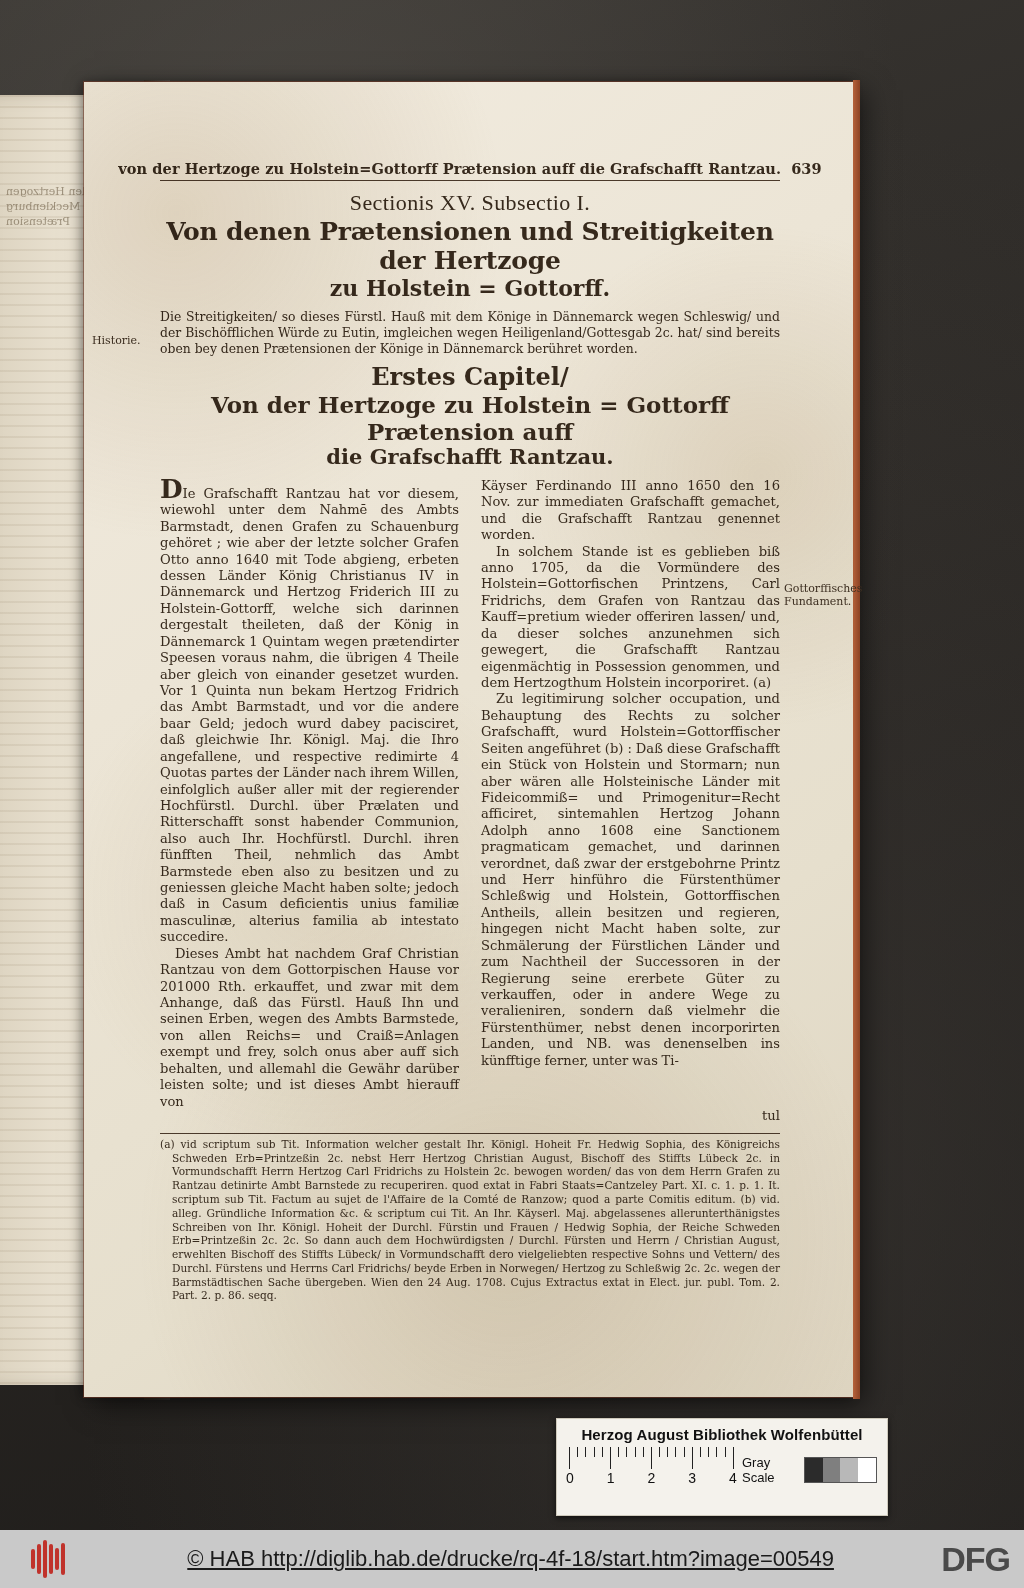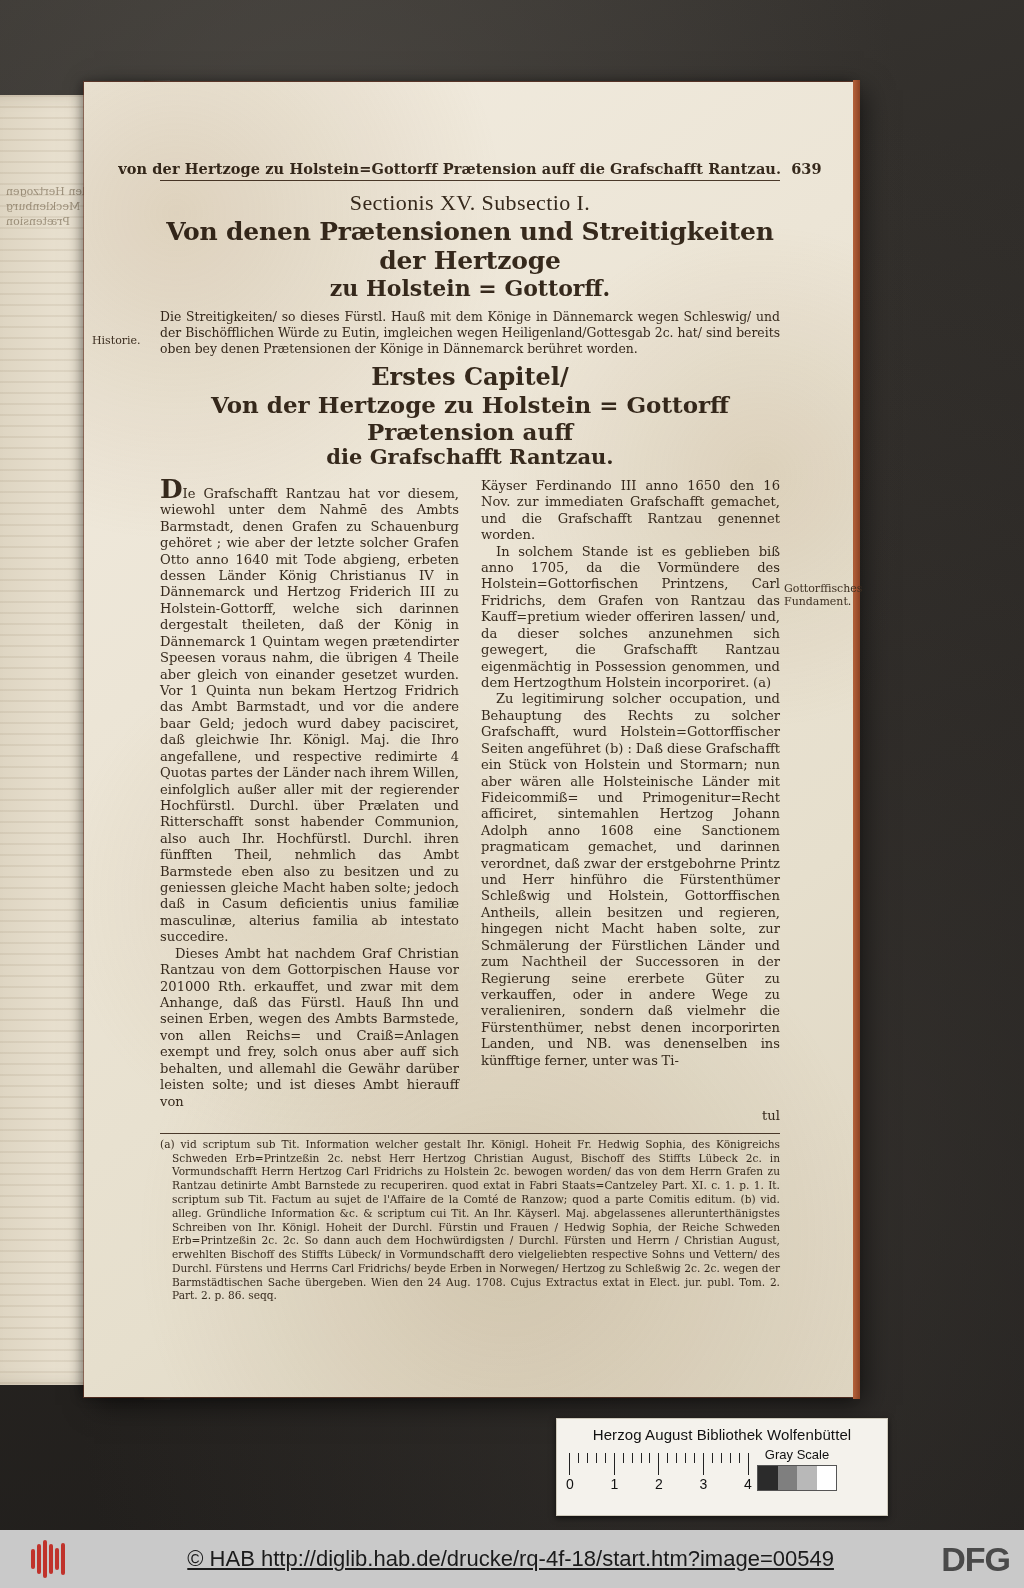--- a/index.html
+++ b/index.html
@@ -143,31 +143,31 @@
   .tail-word{text-align:right;font-family:"DejaVu Serif",serif;font-size:13.1px;margin-top:-2px;}
 
   
   #calibration-target{
     position:absolute;left:556px;top:1418px;width:330px;height:96px;
     background:#f4f2ec;border:1px solid #cfcabc;
     box-shadow:0 2px 6px rgba(0,0,0,.6);
     font-family:"Liberation Sans", sans-serif;
   }
   #library-name{
-    text-align:center;font-weight:400;font-size:15px;color:#111;
+    text-align:center;font-weight:700;font-size:15px;color:#111;
     margin-top:7px;letter-spacing:.1px;
   }
   .target-row{display:flex;align-items:flex-end;padding:4px 10px 0 12px;gap:8px;}
   .ruler{position:relative;width:180px;height:46px;}
   .ticks{position:absolute;left:0;top:0;width:100%;height:22px;display:flex;justify-content:space-between;}
   .ticks i{display:block;width:1px;background:#222;height:10px;}
   .ticks i.major{height:22px;}
   .rlabels{position:absolute;left:-4px;top:23px;width:calc(100% + 8px);display:flex;justify-content:space-between;}
   .rlabels span{font-size:14px;color:#111;width:10px;text-align:center;}
-  .gs-wrap{display:flex;flex-direction:column;align-items:center;gap:3px;padding-bottom:8px;}
+  .gs-wrap{display:flex;flex-direction:row;align-items:center;gap:3px;padding-bottom:8px;}
   #gray-scale-label{font-size:13px;color:#111;}
   .gs-bar{display:flex;width:78px;height:24px;border:1px solid #555;}
   .gs-bar b{flex:1;}
 
   
   #footer-bar{
     position:absolute;left:0;bottom:0;width:1024px;height:58px;
     background:#c9c9c9;display:flex;align-items:center;
     font-family:"Liberation Sans", sans-serif;
   }

